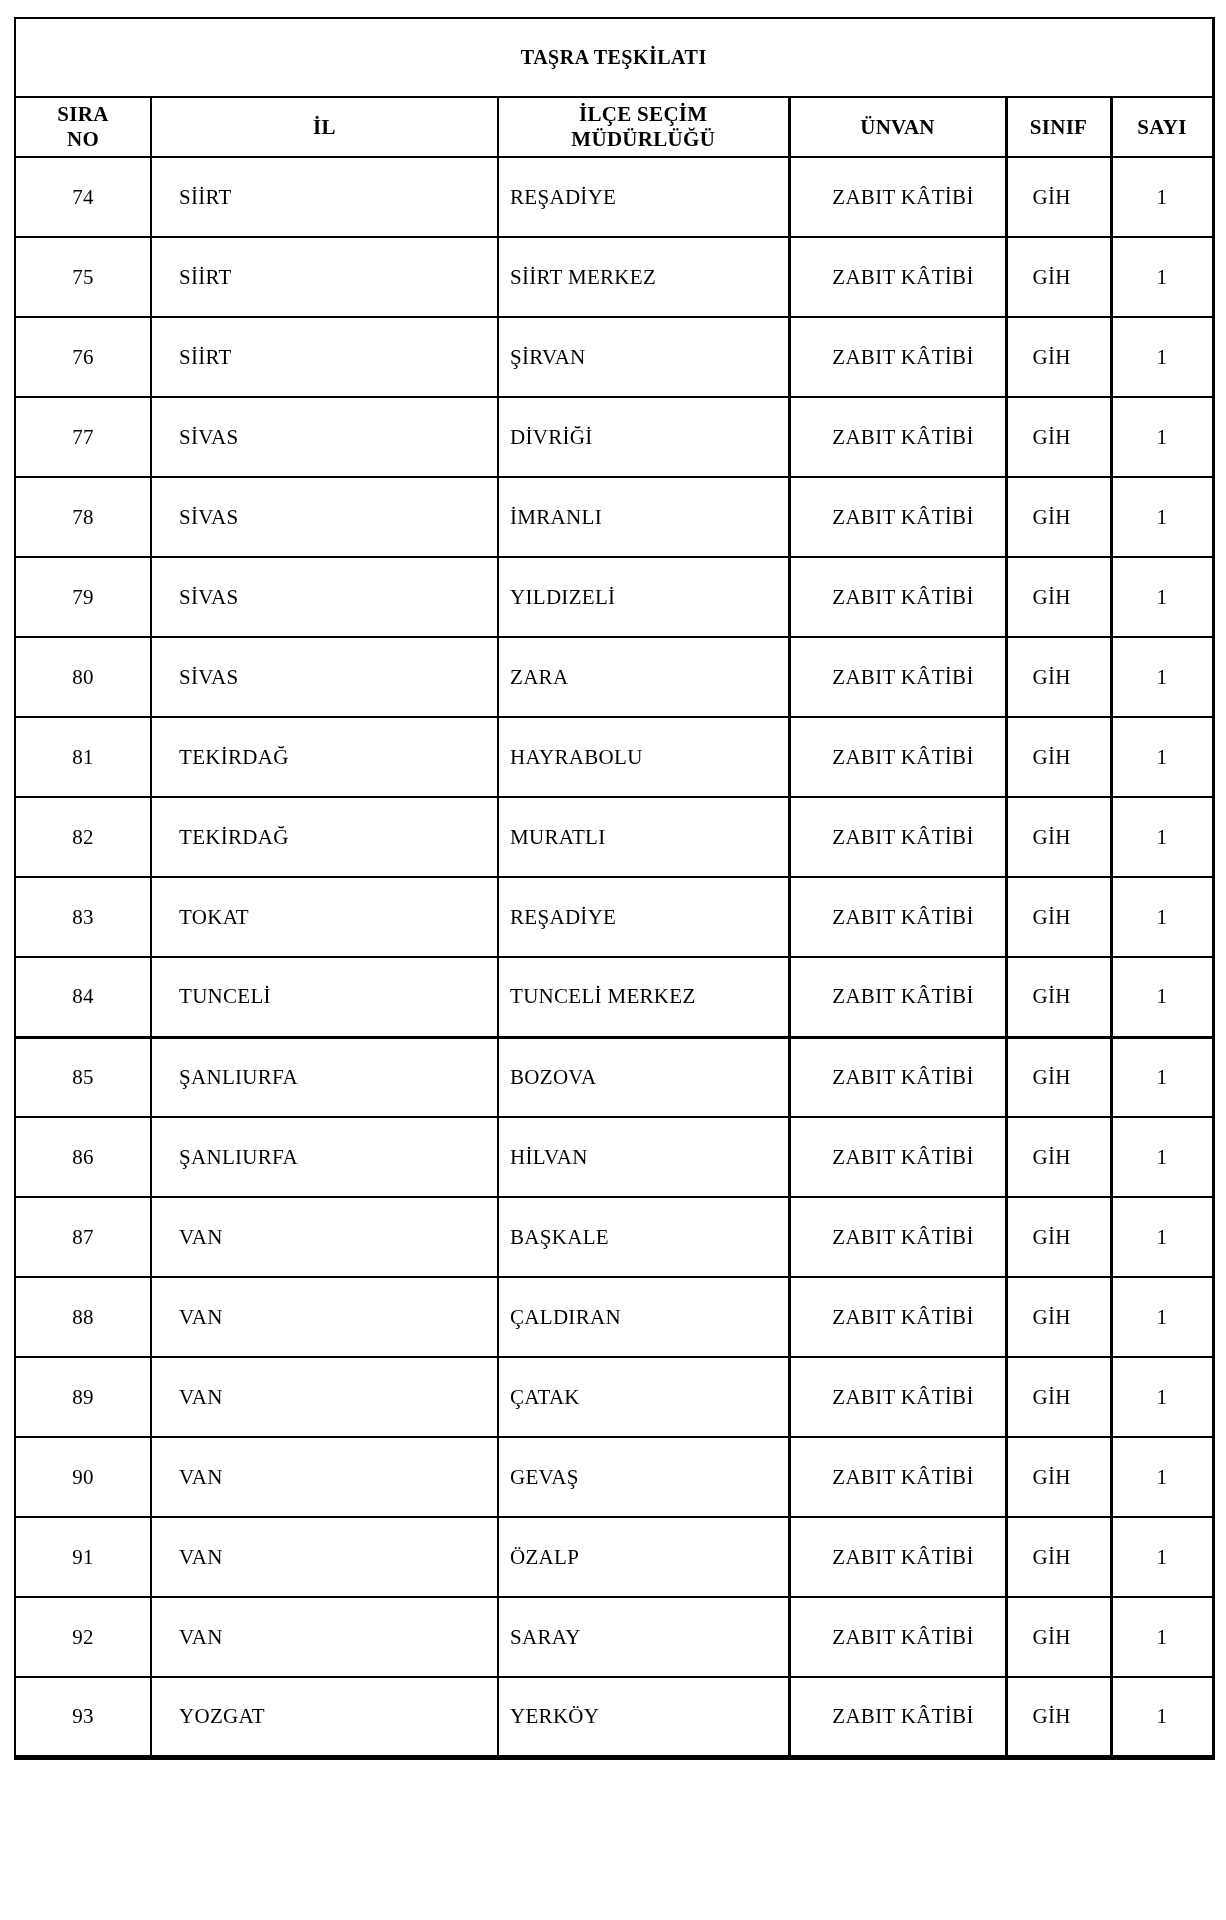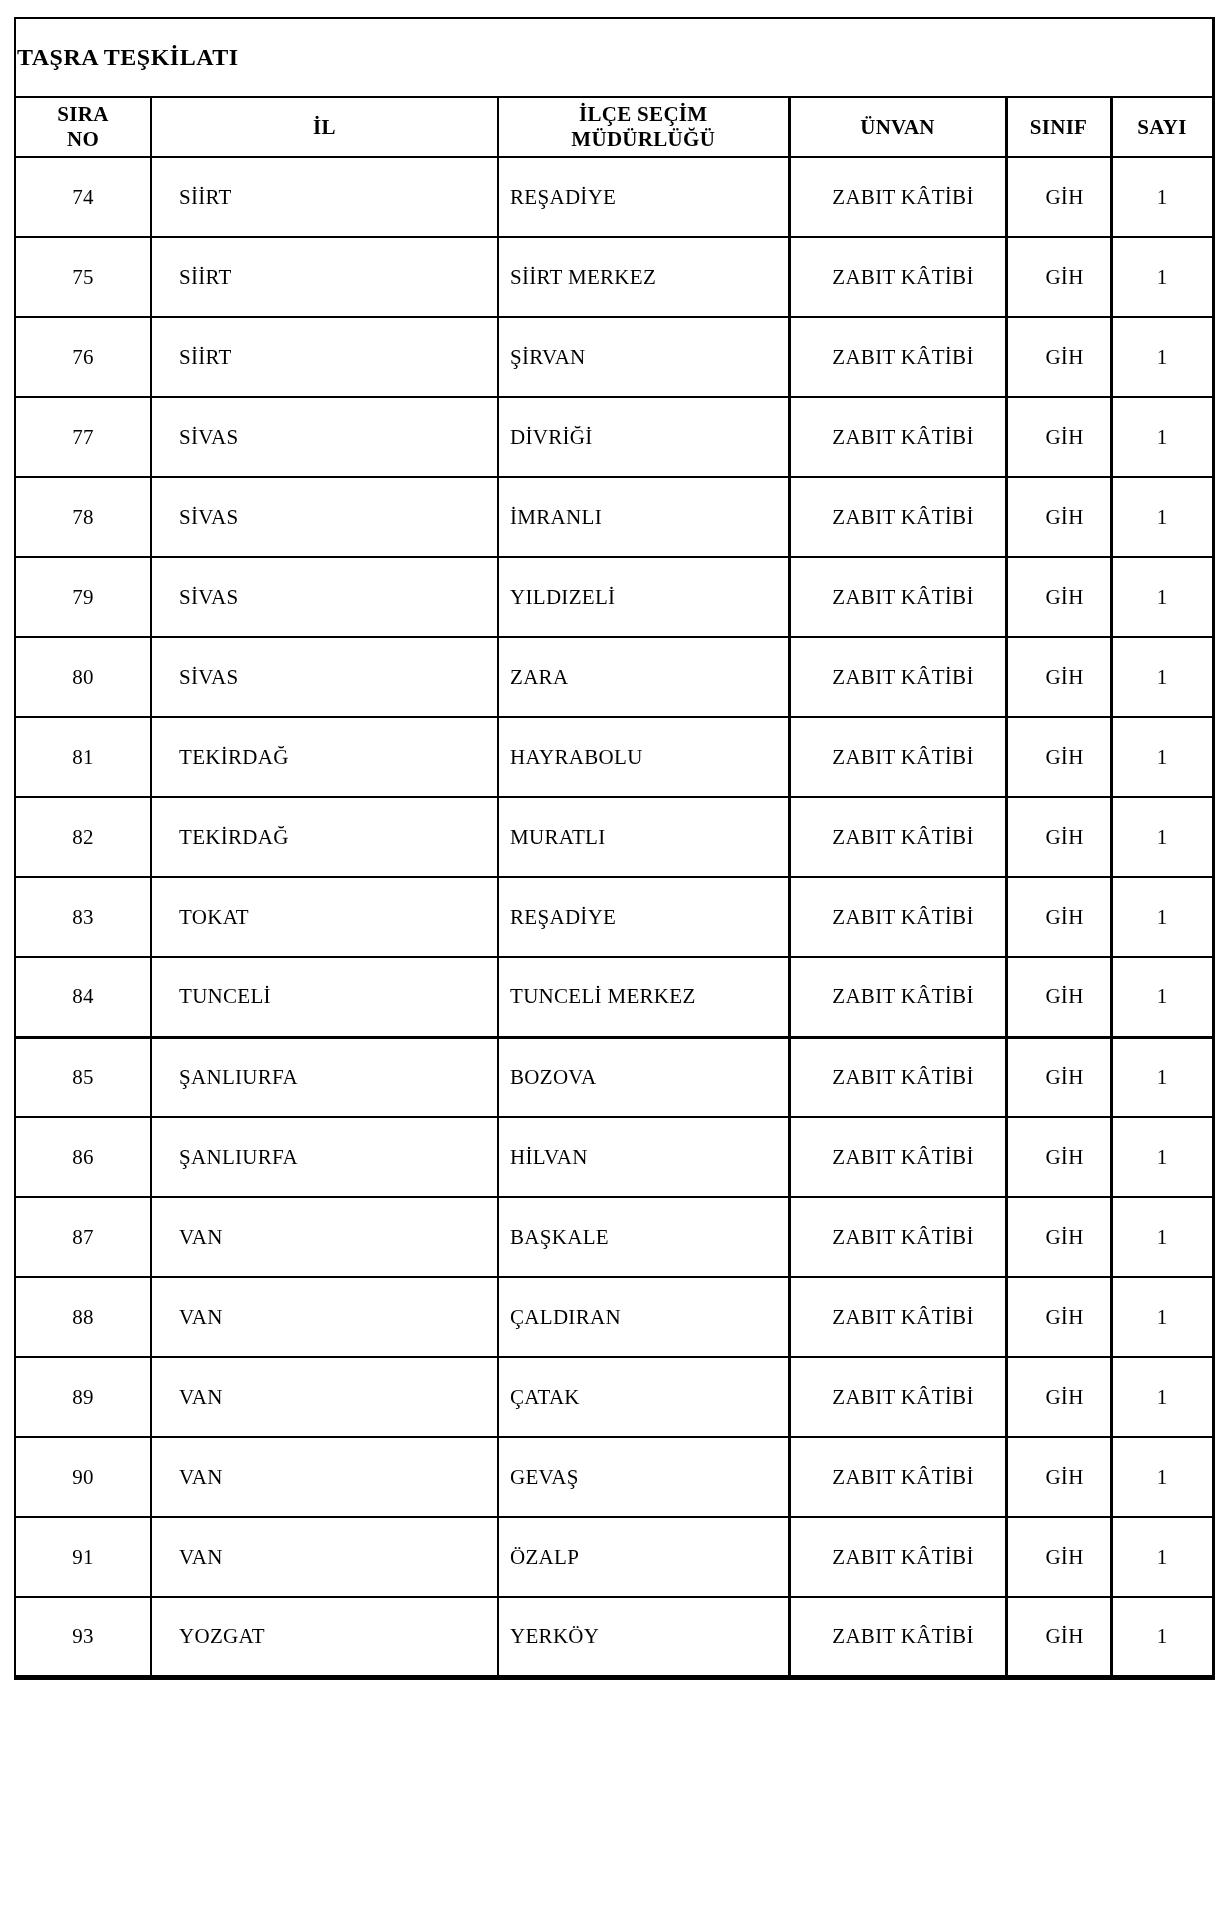--- a/index.html
+++ b/index.html
@@ -35,42 +35,42 @@
   }
   
   .doc-table .bl3 { border-left-width: 3px; }
 
   tr.title-row { height: 79px; }
   tr.header-row { height: 60px; }
   tr.data-row { height: 80px; }
   tr.page-break td { border-top-width: 3px; }
 
   .title-cell {
-    text-align: left;
+    text-align: center;
     font-weight: bold;
-    font-size: 24px;
+    font-size: 20px;
     letter-spacing: 0.5px;
   }
   .header-row th {
     text-align: center;
     font-weight: bold;
     font-size: 21px;
     line-height: 1.18;
     white-space: pre-line;
     letter-spacing: 0.3px;
   }
   .data-row td {
     font-size: 21px;
     letter-spacing: 0.3px;
   }
   td.c-no   { text-align: center; }
   td.c-il   { text-align: left; padding-left: 27px; }
   td.c-ilce { text-align: left; padding-left: 11px; }
   td.c-unvan{ text-align: center; padding-left: 12px; }
-  td.c-sinif{ text-align: center; padding-left: 13px; }
+  td.c-sinif{ text-align: left; padding-left: 25px; }
   td.c-sayi { text-align: center; }
 </style>
 </head>
 <body>
 
 <div class="sheet">
   <table class="doc-table">
     <colgroup>
       <col style="width:136px">
       <col style="width:347px">
@@ -233,20 +233,28 @@
   </tr>
         <tr class="data-row">
     <td class="c-no">91</td>
     <td class="c-il">VAN</td>
     <td class="c-ilce">ÖZALP</td>
     <td class="c-unvan bl3">ZABIT KÂTİBİ</td>
     <td class="c-sinif bl3">GİH</td>
     <td class="c-sayi bl3">1</td>
   </tr>
         <tr class="data-row">
+    <td class="c-no">92</td>
+    <td class="c-il">VAN</td>
+    <td class="c-ilce">SARAY</td>
+    <td class="c-unvan bl3">ZABIT KÂTİBİ</td>
+    <td class="c-sinif bl3">GİH</td>
+    <td class="c-sayi bl3">1</td>
+  </tr>
+        <tr class="data-row">
     <td class="c-no">93</td>
     <td class="c-il">YOZGAT</td>
     <td class="c-ilce">YERKÖY</td>
     <td class="c-unvan bl3">ZABIT KÂTİBİ</td>
     <td class="c-sinif bl3">GİH</td>
     <td class="c-sayi bl3">1</td>
   </tr>
       </tbody>
   </table>
 </div>

